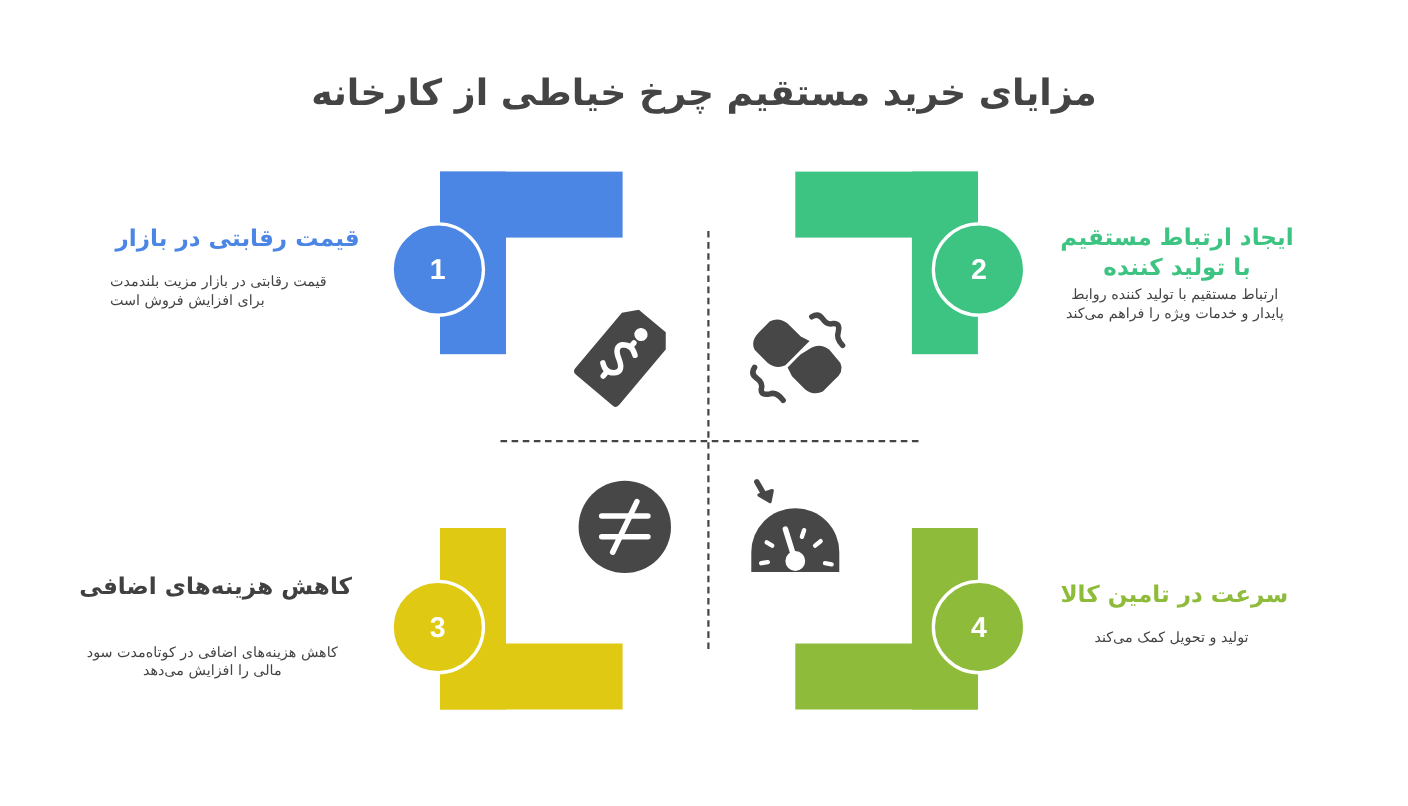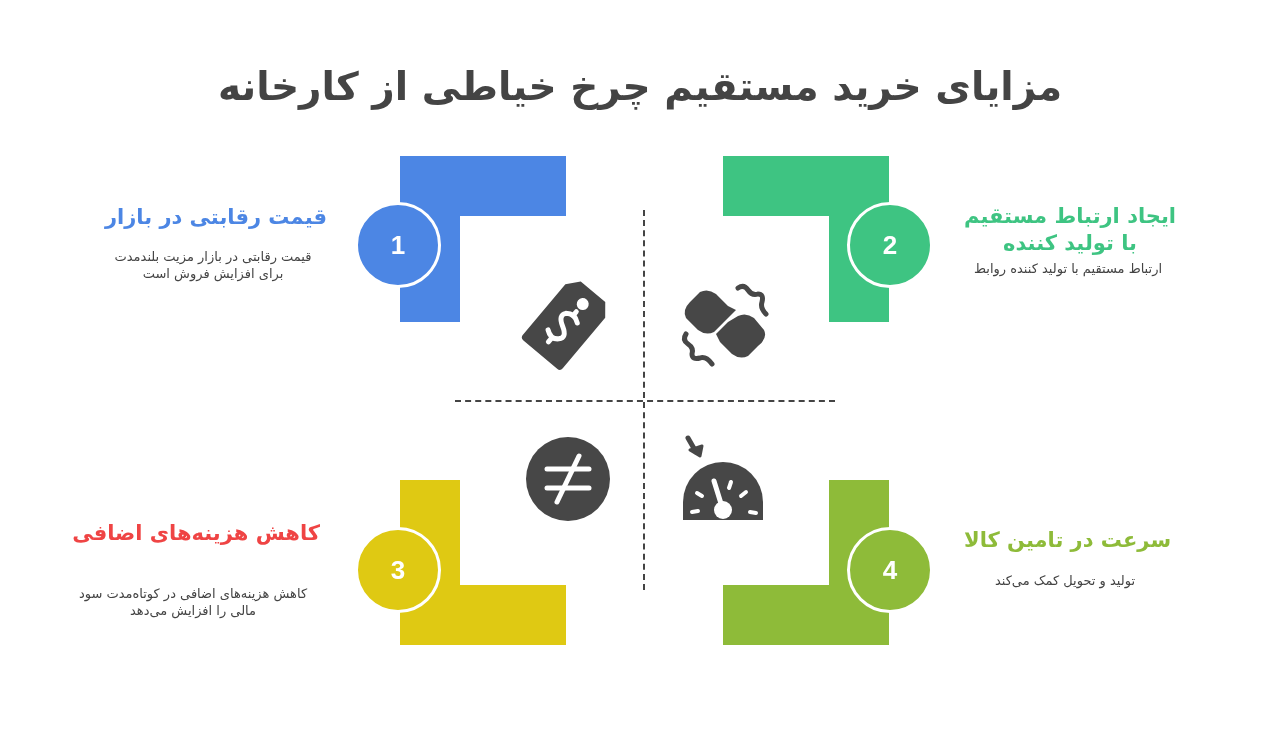--- a/index.html
+++ b/index.html
@@ -2,21 +2,21 @@
 <html><head>
 <meta charset="utf-8">
 <style>
   html, body { margin:0; padding:0; }
   body {
     width:1280px; height:733px; background:#ffffff; position:relative; overflow:hidden;
     font-family: "DejaVu Sans", "Liberation Sans", sans-serif;
   }
   .title {
     position:absolute; left:0; top:64px; width:1280px; text-align:center;
-    font-size:39px; font-weight:bold; color:#444444; direction:rtl;
+    font-size:33px; font-weight:bold; color:#444444; direction:rtl;
   }
   .bar { position:absolute; }
   .num-circle {
     position:absolute; width:80px; height:80px; border-radius:50%;
     border:3px solid #ffffff; color:#ffffff; font-size:26px; font-weight:bold;
     display:flex; align-items:center; justify-content:center;
     font-family: "Liberation Sans", sans-serif;
   }
   .vdash {
     position:absolute; left:643px; top:210px; width:0; height:380px;
@@ -37,21 +37,21 @@
 </head>
 <body>
 
 <div class="title">مزایای خرید مستقیم چرخ خیاطی از کارخانه</div>
 
 <div>
   <div class="bar" style="left:400px; top:156px; width:166px; height:60px; background:#4C86E4;"></div>
   <div class="bar" style="left:400px; top:156px; width:60px; height:166px; background:#4C86E4;"></div>
   <div class="num-circle" style="left:355px; top:202px; background:#4C86E4;">1</div>
   <div class="heading" style="right:953px; top:204px; color:#4C86E4; text-align:center;">قیمت رقابتی در بازار</div>
-  <div class="desc" style="left:100px; top:248px; width:226px; text-align:center;">
+  <div class="desc" style="left:100px; top:248px; width:226px; text-align:left;">
     <div>قیمت رقابتی در بازار مزیت بلندمدت</div>
     <div>برای افزایش فروش است</div>
   </div>
   <svg class="icon" style="left:520px; top:278px;" width="92" height="92" viewBox="0 0 92 92">
     <g transform="rotate(40 46 46)">
       <path d="M30 6 H62 L72 18 V84 Q72 88 68 88 H24 Q20 88 20 84 V18 Z" fill="#474747" transform="translate(0,-2)"></path>
       <circle cx="46" cy="20" r="6" fill="#ffffff"></circle>
       <path d="M54 38 Q46 32 39 38 Q34 44 45 50 Q56 56 50 62 Q44 68 36 62" stroke="#ffffff" stroke-width="5" fill="none" stroke-linecap="round"></path>
       <line x1="46" y1="30" x2="46" y2="35" stroke="#ffffff" stroke-width="5" stroke-linecap="round"></line>
       <line x1="44" y1="66" x2="44" y2="71" stroke="#ffffff" stroke-width="5" stroke-linecap="round"></line>
@@ -62,34 +62,35 @@
 <div>
   <div class="bar" style="left:723px; top:156px; width:166px; height:60px; background:#3EC482;"></div>
   <div class="bar" style="left:829px; top:156px; width:60px; height:166px; background:#3EC482;"></div>
   <div class="num-circle" style="left:847px; top:202px; background:#3EC482;">2</div>
   <div class="heading" style="left:955px; top:188px; width:230px; color:#3EC482; text-align:center;margin-top:15px;">
     <div>ایجاد ارتباط مستقیم</div>
     <div>با تولید کننده</div>
   </div>
   <div class="desc" style="left:950px; top:260px; width:236px; text-align:center;">
     <div>ارتباط مستقیم با تولید کننده روابط</div>
+    <div>پایدار و خدمات ویژه را فراهم می‌کند</div>
   </div>
   <svg class="icon" style="left:678px; top:280px;" width="92" height="88" viewBox="0 0 92 88">
     <path d="M12 22 L22 12 Q30 8 38 14 L50 26 L58 30 L50 38 L46 42 L36 52 Q28 56 20 50 L8 38 Q4 30 12 22 Z" fill="#474747"></path>
     <path d="M80 66 L70 76 Q62 80 54 74 L42 62 L38 54 L46 46 L50 42 L60 36 Q68 32 76 38 L86 50 Q90 58 80 66 Z" fill="#474747"></path>
     <path d="M60 8 Q66 4 70 10 Q74 16 80 14 Q86 14 84 22 Q82 28 88 34" stroke="#474747" stroke-width="5" fill="none" stroke-linecap="round"></path>
     <path d="M8 54 Q4 60 10 64 Q16 68 14 74 Q14 80 22 78 Q28 76 34 84" stroke="#474747" stroke-width="5" fill="none" stroke-linecap="round"></path>
   </svg>
 </div>
 
 <div>
   <div class="bar" style="left:400px; top:480px; width:60px; height:165px; background:#DFC913;"></div>
   <div class="bar" style="left:400px; top:585px; width:166px; height:60px; background:#DFC913;"></div>
   <div class="num-circle" style="left:355px; top:527px; background:#DFC913;">3</div>
-  <div class="heading" style="right:960px; top:520px; color:#ef4444; text-align:right;">کاهش هزینه‌های اضافی</div>
+  <div class="heading" style="right:960px; top:520px; color:#404040; text-align:right;">کاهش هزینه‌های اضافی</div>
   <div class="desc" style="left:62px; top:585px; width:262px; text-align:center;">
     <div>کاهش هزینه‌های اضافی در کوتاه‌مدت سود</div>
     <div>مالی را افزایش می‌دهد</div>
   </div>
   <svg class="icon" style="left:525px; top:436px;" width="86" height="86" viewBox="0 0 86 86">
     <circle cx="43" cy="43" r="42" fill="#474747"></circle>
     <line x1="22" y1="33" x2="64" y2="33" stroke="#ffffff" stroke-width="5" stroke-linecap="round"></line>
     <line x1="22" y1="52" x2="64" y2="52" stroke="#ffffff" stroke-width="5" stroke-linecap="round"></line>
     <line x1="54" y1="20" x2="32" y2="66" stroke="#ffffff" stroke-width="5" stroke-linecap="round"></line>
   </svg>

